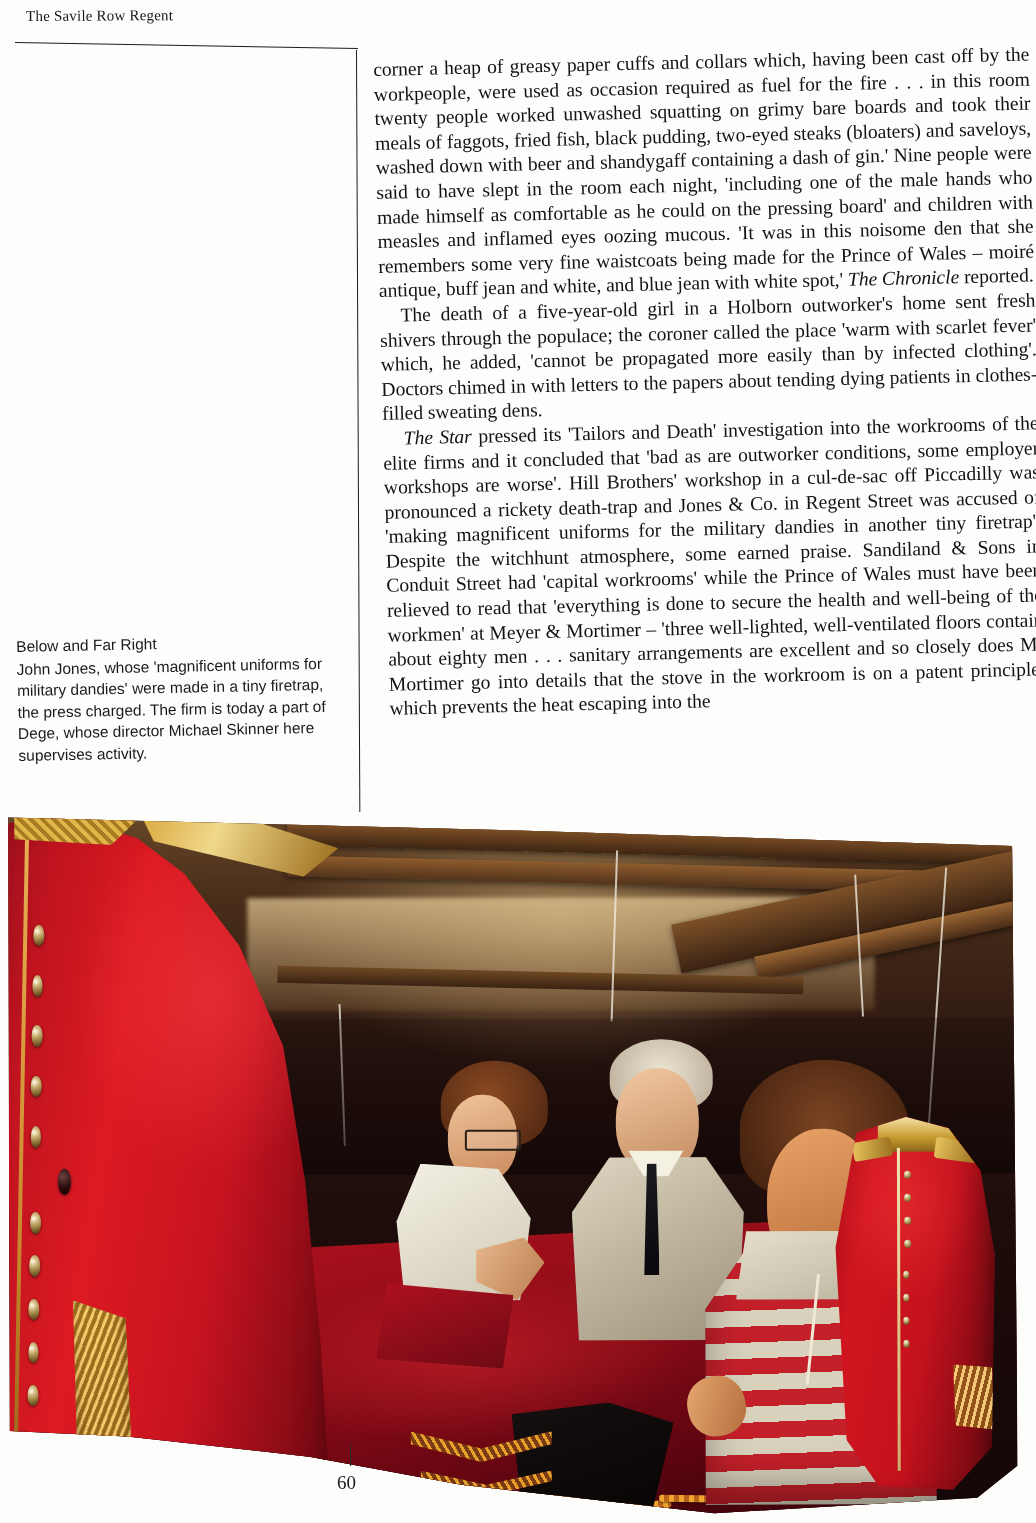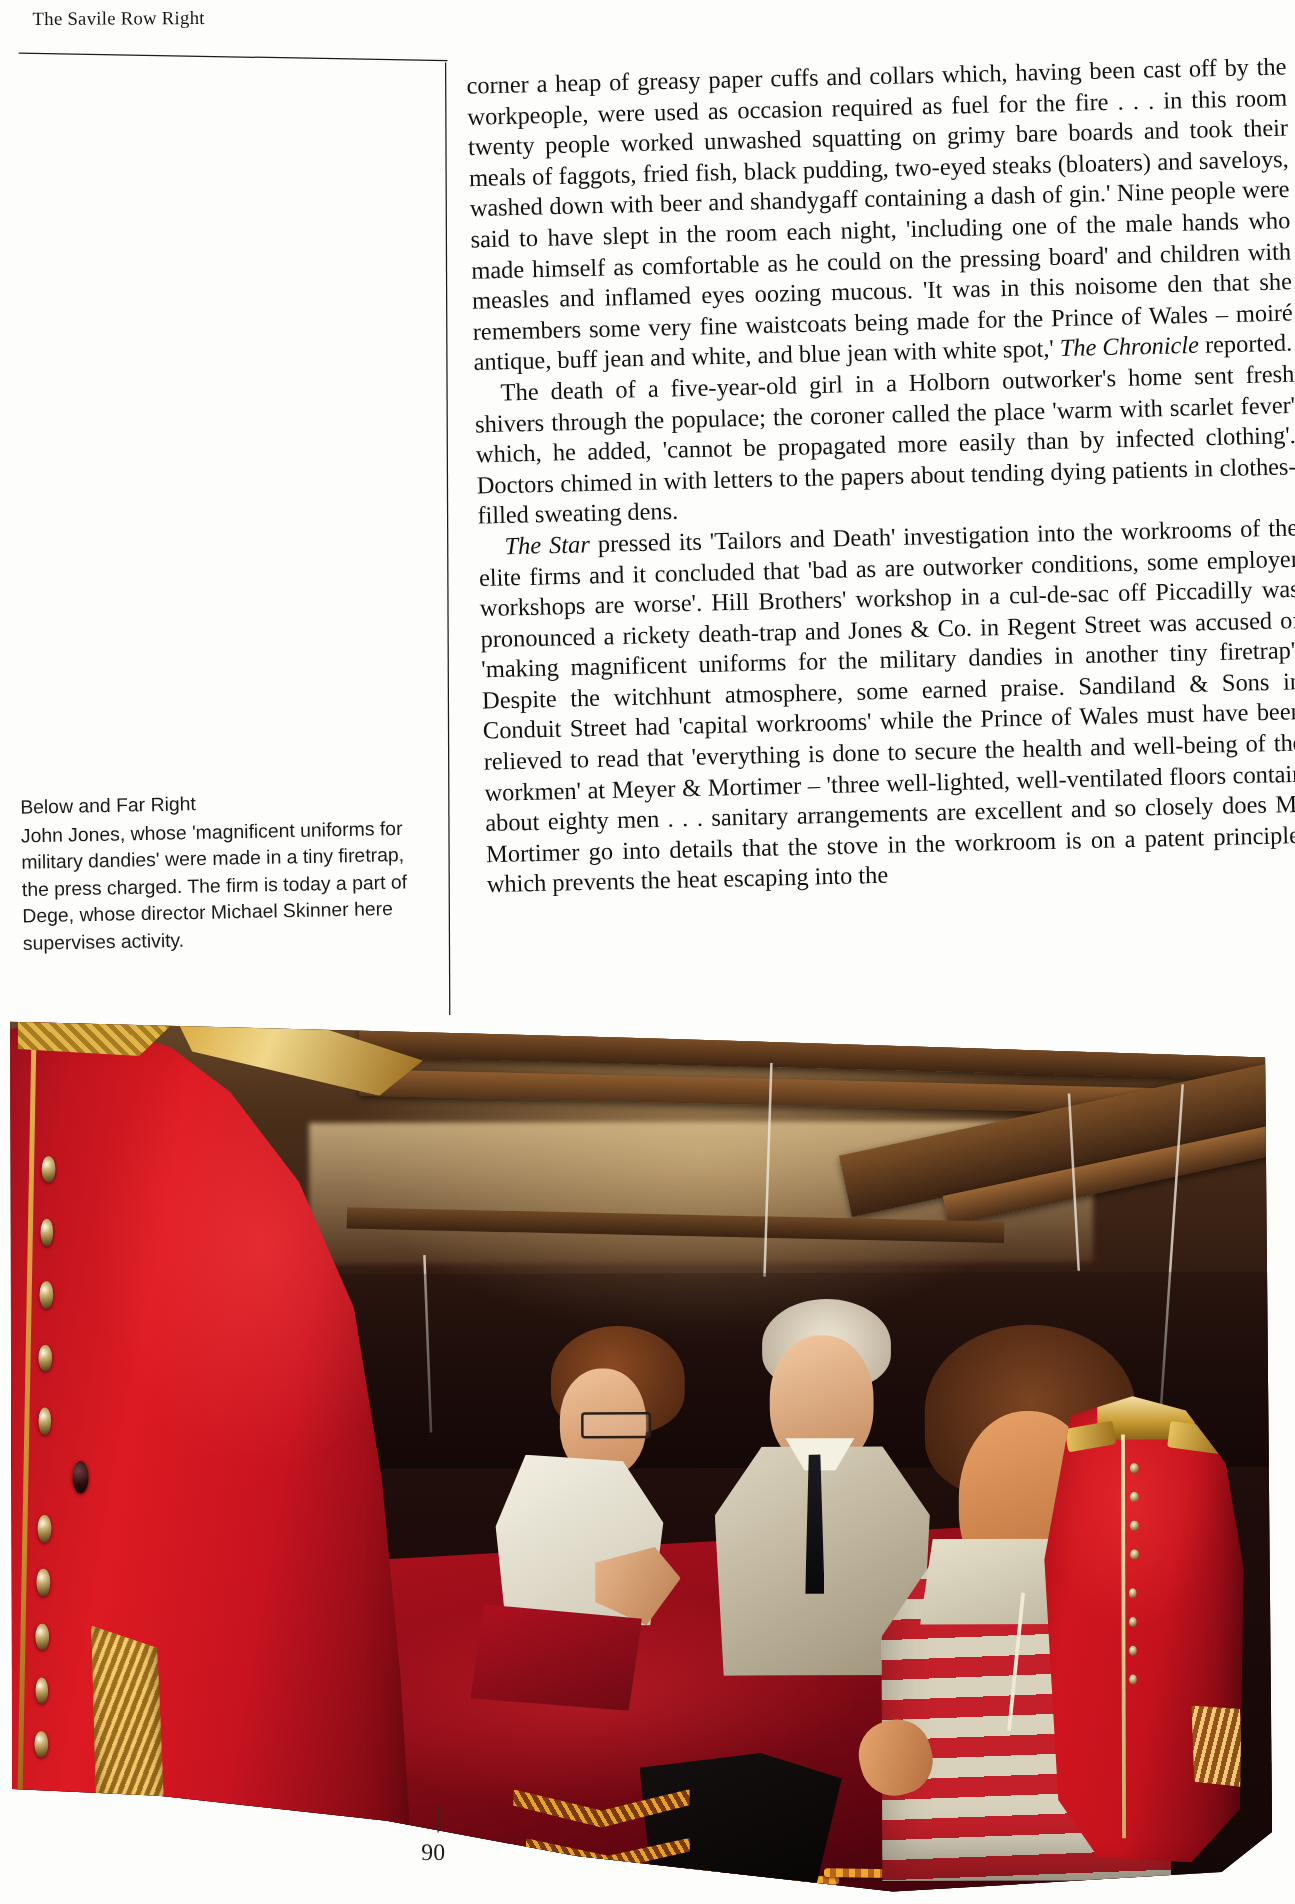--- a/index.html
+++ b/index.html
@@ -325,21 +325,21 @@
     position:absolute;left:337px;top:1472px;
     font-family:"Liberation Serif", serif;
     font-size:19px;color:#1a1a1a;
   }
 </style>
 </head>
 <body>
 
 <div id="page">
 
-  <div class="running-head">The Savile Row Right</div>
+  <div class="running-head">The Savile Row Regent</div>
 
   <div class="rule-h"></div>
   <div class="rule-v"></div>
 
   <div class="caption">
     <span class="cap-head">Below and Far Right</span>
     <span class="cap-body">John Jones, whose 'magnificent uniforms for military dandies' were made in a tiny firetrap, the press charged. The firm is today a part of Dege, whose director Michael Skinner here supervises activity.</span>
   </div>
 
   <div class="bodytext" id="bodytext">
@@ -429,15 +429,15 @@
         <div class="ts-btn" style="left:44%;top:40%"></div>
         <div class="ts-btn" style="left:44%;top:46%"></div>
         <div class="ts-btn" style="left:44%;top:52%"></div>
         <div class="ts-btn" style="left:44%;top:58%"></div>
         <div class="ts-cuff"></div>
       </div>
     </div>
   </div>
 
   <div class="folio-rule"></div>
-  <div class="folio">90</div>
+  <div class="folio">60</div>
 
 </div>
 
 </body></html>

